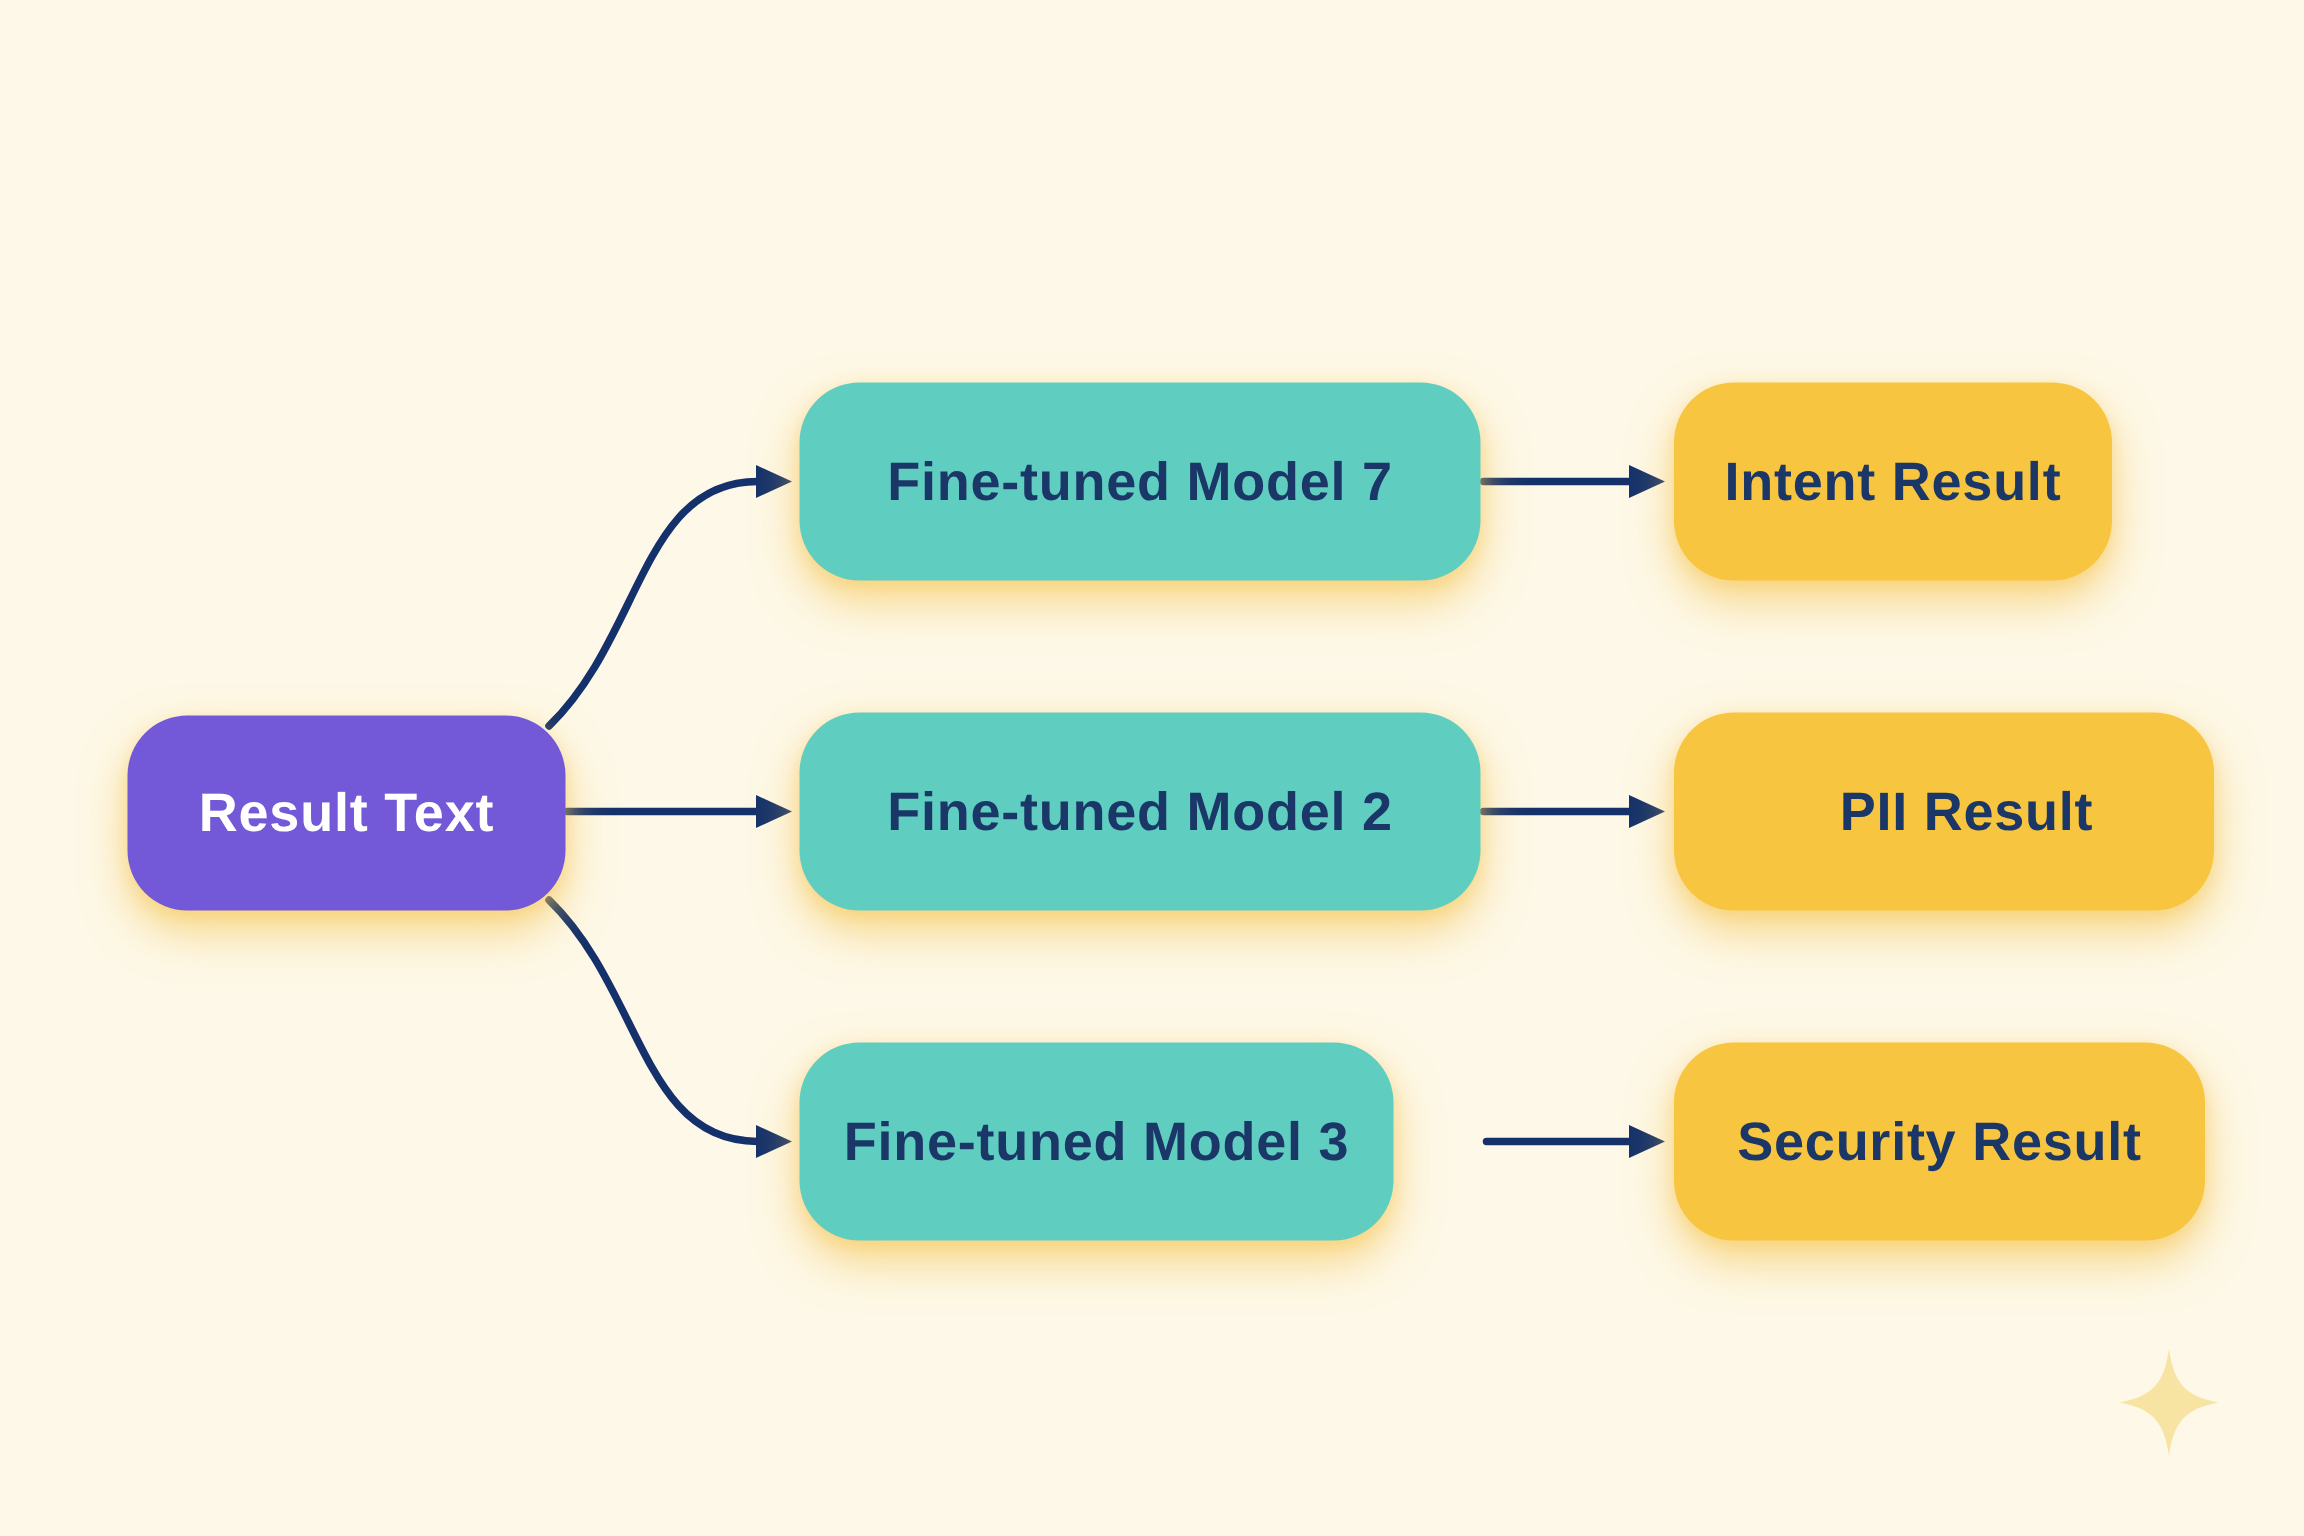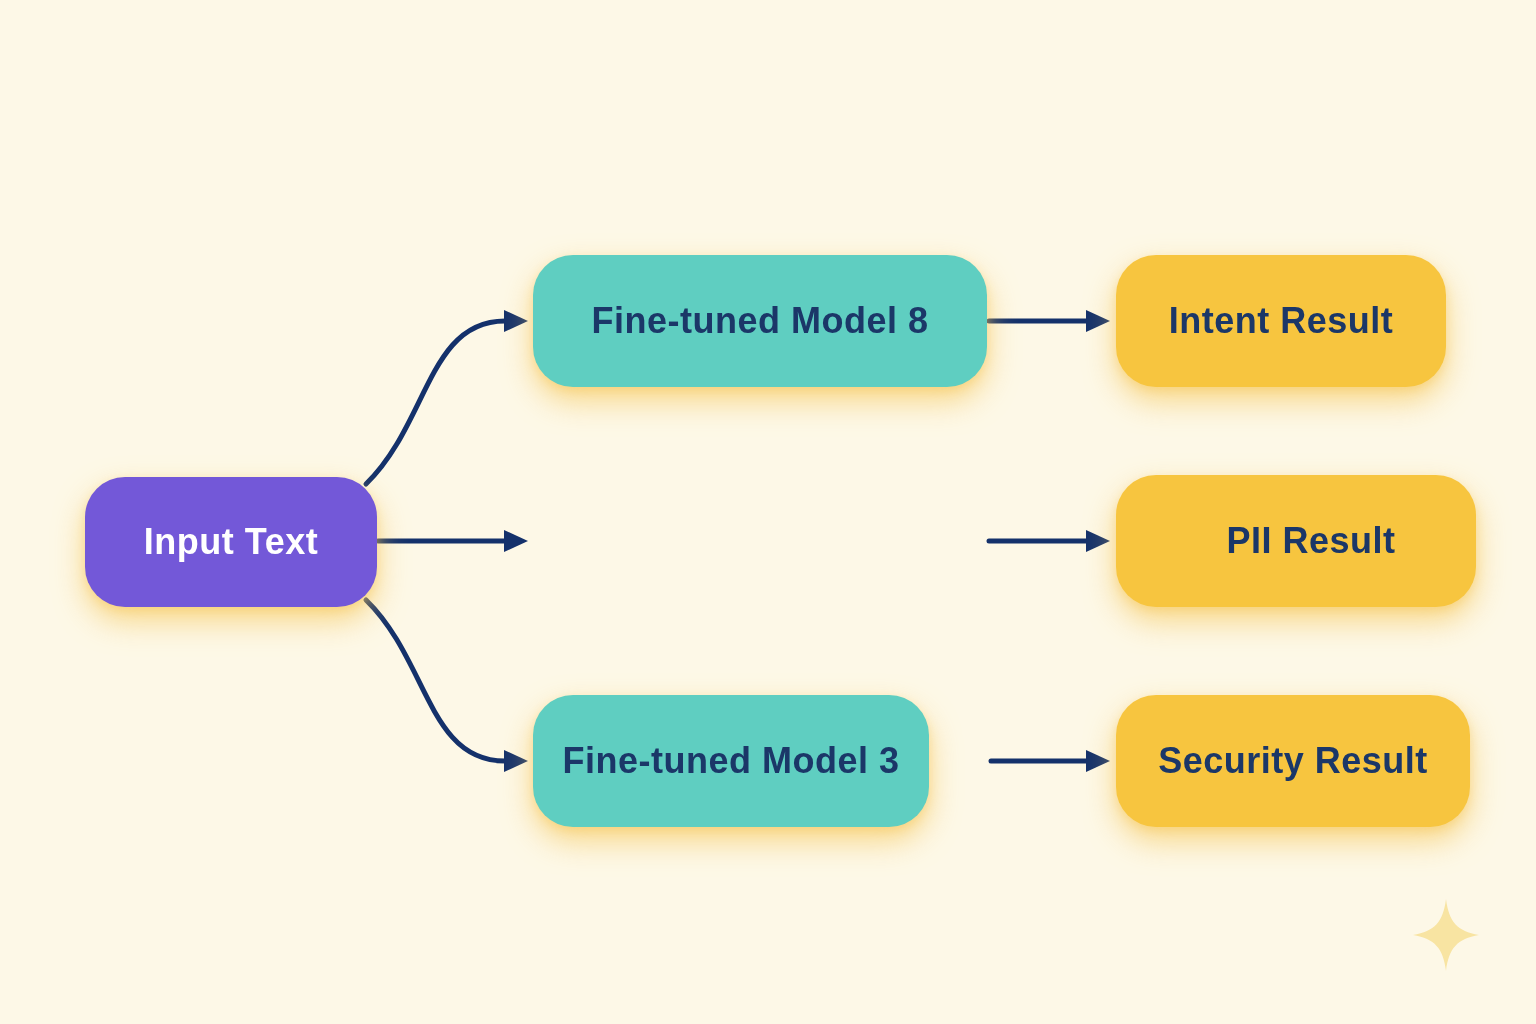--- a/index.html
+++ b/index.html
@@ -28,21 +28,21 @@
     border-radius: 40px;
     font-weight: 700;
     font-size: 36px;
     letter-spacing: 0.5px;
     box-shadow: 0 14px 30px rgba(246, 198, 86, 0.65), 0 4px 10px rgba(246, 198, 86, 0.35);
   }
   .node-input   { left: 85px;   top: 477px; width: 292px; height: 130px; }
   .node-model-1 { left: 533px;  top: 255px; width: 454px; height: 132px; }
   .node-model-2 { left: 533px;  top: 475px; width: 454px; height: 132px; }
   .node-model-3 { left: 533px;  top: 695px; width: 396px; height: 132px; }
-  .node-result-1 { left: 1116px; top: 255px; width: 330px; height: 132px; }
+  .node-result-1 { left: 1116px; top: 255px; width: 292px; height: 132px; }
   .node-result-2 { left: 1116px; top: 475px; width: 330px; height: 132px; }
   .node-result-3 { left: 1116px; top: 695px; width: 354px; height: 132px; }
   .sparkle {
     position: absolute;
     left: 0;
     top: 0;
     width: 100%;
     height: 100%;
     pointer-events: none;
   }
@@ -67,25 +67,28 @@
     <polygon points="1086,310 1110,321 1086,332" fill="#14316B"></polygon>
 
     <path d="M 989 541 L 1086 541" fill="none" stroke-width="5" stroke-linecap="round" stroke="#14316B"></path>
     <polygon points="1086,530 1110,541 1086,552" fill="#14316B"></polygon>
 
     <path d="M 991 761 L 1086 761" fill="none" stroke-width="5" stroke-linecap="round" stroke="#14316B"></path>
     <polygon points="1086,750 1110,761 1086,772" fill="#14316B"></polygon>
   </svg>
 
   <div class="node node-input" style="background-color: rgb(115, 88, 216); color: rgb(255, 255, 255);">
-    <span>Input Text</span>
+    <span>Result Text</span>
   </div>
 
   <div class="node node-model-1" style="background-color: rgb(95, 206, 193); color: rgb(27, 55, 104);">
-    <span>Fine-tuned Model 8</span>
+    <span>Fine-tuned Model 7</span>
+  </div>
+  <div class="node node-model-2" style="background-color: rgb(95, 206, 193); color: rgb(27, 55, 104);">
+    <span>Fine-tuned Model 2</span>
   </div>
   <div class="node node-model-3" style="background-color: rgb(95, 206, 193); color: rgb(27, 55, 104);">
     <span>Fine-tuned Model 3</span>
   </div>
 
   <div class="node node-result-1" style="background-color: rgb(247, 197, 63); color: rgb(27, 55, 104);">
     <span>Intent Result</span>
   </div>
   <div class="node node-result-2" style="background-color: rgb(247, 197, 63); color: rgb(27, 55, 104); padding-left: 30px;">
     <span>PII Result</span>

